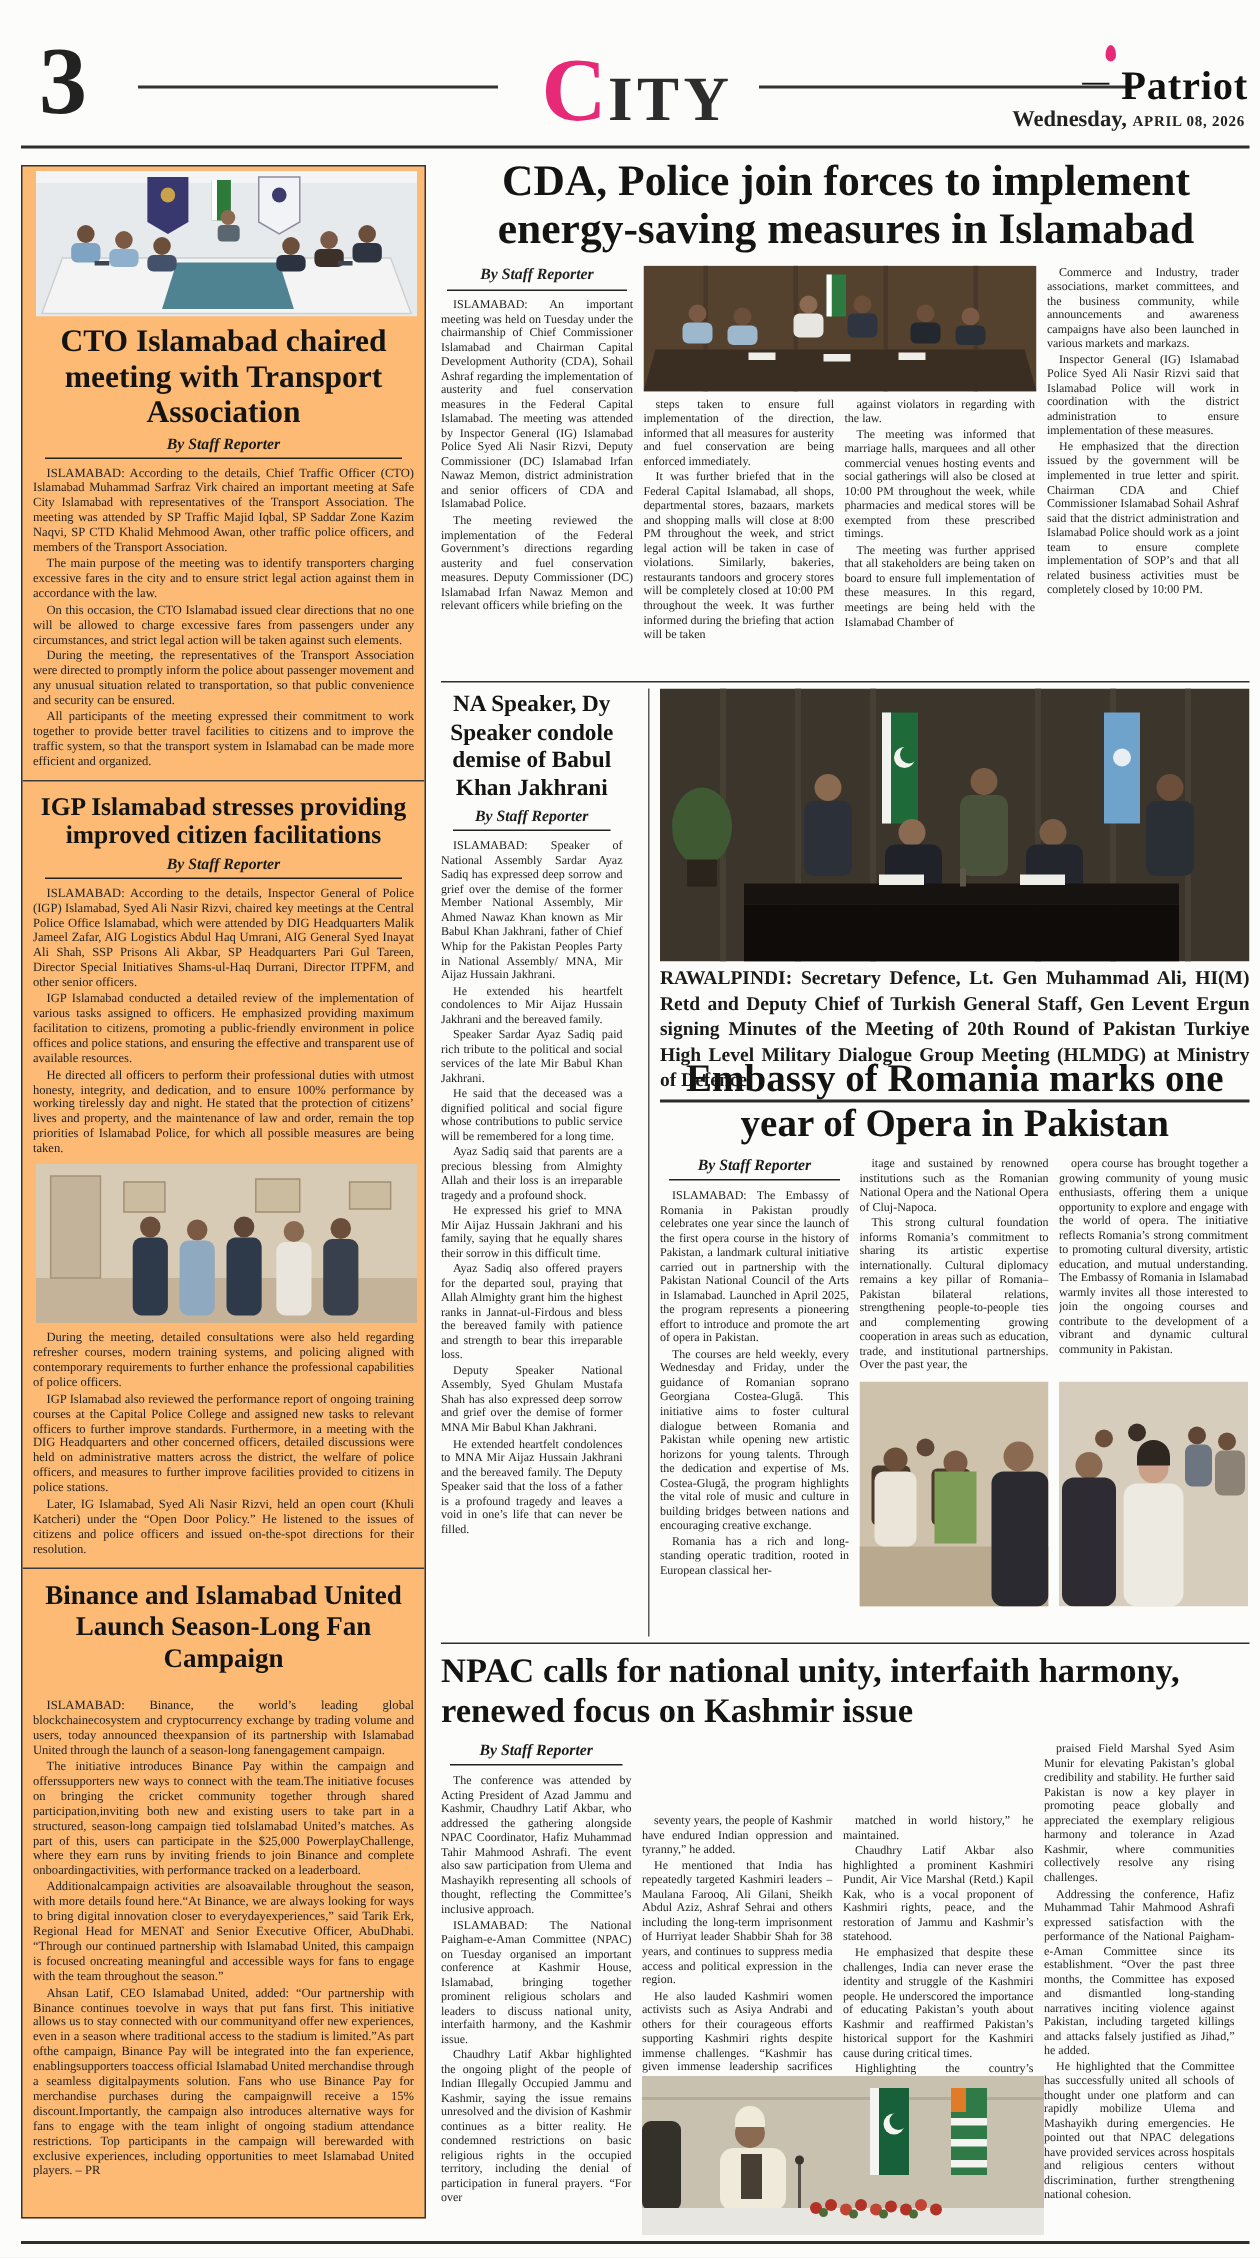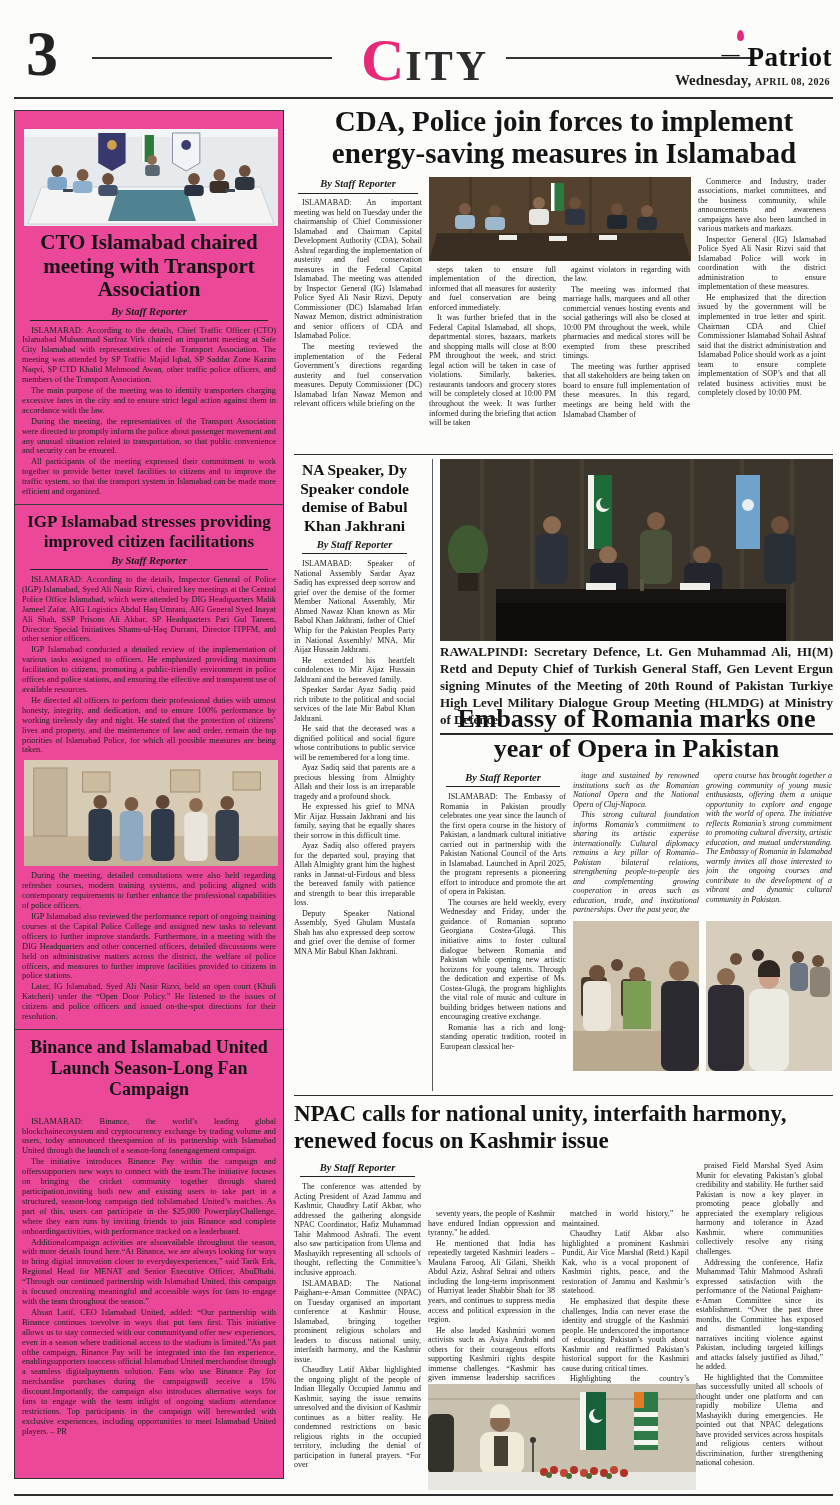--- a/index.html
+++ b/index.html
@@ -24,21 +24,21 @@
   .byline{font-weight:bold;font-style:italic;text-align:center;font-size:10.5px;
           border-bottom:1.6px solid #222;padding:1px 0 3px;margin:3px 8px 5px;}
   .body p{margin:0 0 1px;text-indent:9px;text-align:justify;}
   .body{font-size:8.4px;line-height:1.18;color:#222;}
   .ncol{font-size:8px;line-height:1.19;color:#222;}
   .ncol p{margin:0 0 1px;text-indent:8px;text-align:justify;}
   .photo{display:block;width:100%;}
   .photo svg{display:block;width:100%;height:100%;}
   
   .leftcol{position:absolute;left:14px;top:110px;width:270px;height:1369px;border:1.3px solid #343434;
-           padding:17px 7px;box-sizing:border-box;overflow:hidden;background:#ec4899;}
+           padding:2px 7px;box-sizing:border-box;overflow:hidden;background:#fdba74;}
   .leftcol .sep{border-top:1.2px solid #3c3c3c;margin:7px -7px;}
   .h-cto{font-size:21px;line-height:1.12;margin:5px 2px 2px;}
   .h-igp{font-size:17px;line-height:1.15;margin:2px 2px 2px;}
   .h-binance{font-size:18px;line-height:1.18;margin:2px 6px 16px;}
   .ph-cto{height:97px;margin:1px 2px 5px;}
   .ph-igp{height:106px;margin:5px 2px 5px;}
   
   .cda{position:absolute;left:294px;top:104px;width:540px;height:348px;overflow:hidden;}
   .h-cda{font-size:29px;line-height:1.1;margin:2px 0 7px;}
   .cda-cols{display:flex;gap:7px;height:272px;overflow:hidden;}
@@ -56,21 +56,21 @@
   
   .mil{position:absolute;left:440px;top:459px;width:393px;height:182px;}
   .mil-cap{position:absolute;left:440px;top:644px;width:393px;font-size:13px;font-weight:bold;
            line-height:1.3;text-align:justify;border-bottom:2.2px solid #2b2b2b;padding-bottom:5px;}
   
   .rom{position:absolute;left:440px;top:700px;width:393px;height:392px;overflow:hidden;}
   .h-rom{font-size:26px;line-height:1.14;margin:4px 0 8px;}
   .rom-cols{display:flex;gap:7px;}
   .rom-cols>div{width:126px;flex:none;}
   .rom-t1{height:302px;overflow:hidden;}
-  .rom-t2{height:146px;overflow:hidden;font-style:italic;}
+  .rom-t2{height:146px;overflow:hidden;}
   .ph-rom{height:150px;margin-top:4px;}
   .rom .byline{margin:0 6px 5px;}
   .rule-b{position:absolute;left:294px;right:7px;top:1095px;height:1.4px;background:#2e2e2e;}
   
   .npac{position:absolute;left:294px;top:1101px;width:540px;height:392px;overflow:hidden;}
   .h-npac{font-size:23px;line-height:1.16;text-align:left;margin:0 0 7px;}
   .npac-cols{display:flex;gap:7px;}
   .npac-cols>div{width:127px;flex:none;}
   .npac-t-mid{height:212px;overflow:hidden;margin-top:48px;}
   .npac-t-side{height:322px;overflow:hidden;}
@@ -128,20 +128,21 @@
             <rect x="164" y="56" width="20" height="11" rx="4" fill="#2b3340"></rect>
           <rect x="40" y="60" width="10" height="3" fill="#3d4650"></rect>
             <rect x="206" y="60" width="10" height="3" fill="#3d4650"></rect>
         </svg>
       </div>
       <div class="headline h-cto">CTO Islamabad chaired meeting with Transport Association</div>
       <div class="byline">By Staff Reporter</div>
       <div class="body">
         <p>ISLAMABAD: According to the details, Chief Traffic Officer (CTO) Islamabad Muhammad Sarfraz Virk chaired an important meeting at Safe City Islamabad with representatives of the Transport Association. The meeting was attended by SP Traffic Majid Iqbal, SP Saddar Zone Kazim Naqvi, SP CTD Khalid Mehmood Awan, other traffic police officers, and members of the Transport Association.</p>
         <p>The main purpose of the meeting was to identify transporters charging excessive fares in the city and to ensure strict legal action against them in accordance with the law.</p>
+        <p>On this occasion, the CTO Islamabad issued clear directions that no one will be allowed to charge excessive fares from passengers under any circumstances, and strict legal action will be taken against such elements.</p>
         <p>During the meeting, the representatives of the Transport Association were directed to promptly inform the police about passenger movement and any unusual situation related to transportation, so that public convenience and security can be ensured.</p>
         <p>All participants of the meeting expressed their commitment to work together to provide better travel facilities to citizens and to improve the traffic system, so that the transport system in Islamabad can be made more efficient and organized.</p>
       </div>
     </div>
 
     <div class="sep"></div>
 
     <div>
       <div class="headline h-igp">IGP Islamabad stresses providing improved citizen facilitations</div>
       <div class="byline">By Staff Reporter</div>
@@ -253,20 +254,21 @@
     <div class="byline">By Staff Reporter</div>
     <div class="ncol">
       <p>ISLAMABAD: Speaker of National Assembly Sardar Ayaz Sadiq has expressed deep sorrow and grief over the demise of the former Member National Assembly, Mir Ahmed Nawaz Khan known as Mir Babul Khan Jakhrani, father of Chief Whip for the Pakistan Peoples Party in National Assembly/ MNA, Mir Aijaz Hussain Jakhrani.</p>
       <p>He extended his heartfelt condolences to Mir Aijaz Hussain Jakhrani and the bereaved family.</p>
       <p>Speaker Sardar Ayaz Sadiq paid rich tribute to the political and social services of the late Mir Babul Khan Jakhrani.</p>
       <p>He said that the deceased was a dignified political and social figure whose contributions to public service will be remembered for a long time.</p>
       <p>Ayaz Sadiq said that parents are a precious blessing from Almighty Allah and their loss is an irreparable tragedy and a profound shock.</p>
       <p>He expressed his grief to MNA Mir Aijaz Hussain Jakhrani and his family, saying that he equally shares their sorrow in this difficult time.</p>
       <p>Ayaz Sadiq also offered prayers for the departed soul, praying that Allah Almighty grant him the highest ranks in Jannat-ul-Firdous and bless the bereaved family with patience and strength to bear this irreparable loss.</p>
       <p>Deputy Speaker National Assembly, Syed Ghulam Mustafa Shah has also expressed deep sorrow and grief over the demise of former MNA Mir Babul Khan Jakhrani.</p>
+      <p>He extended heartfelt condolences to MNA Mir Aijaz Hussain Jakhrani and the bereaved family. The Deputy Speaker said that the loss of a father is a profound tragedy and leaves a void in one’s life that can never be filled.</p>
     </div>
   </div>
 
   <div class="mil photo">
     <svg viewBox="0 0 393 182" preserveAspectRatio="none">
       <rect width="393" height="182" fill="#3b352b"></rect>
       <rect x="40" width="4" height="182" fill="#463f33"></rect>
         <rect x="90" width="4" height="182" fill="#463f33"></rect>
       <rect x="140" width="4" height="182" fill="#463f33"></rect>
         <rect x="250" width="4" height="182" fill="#463f33"></rect>

